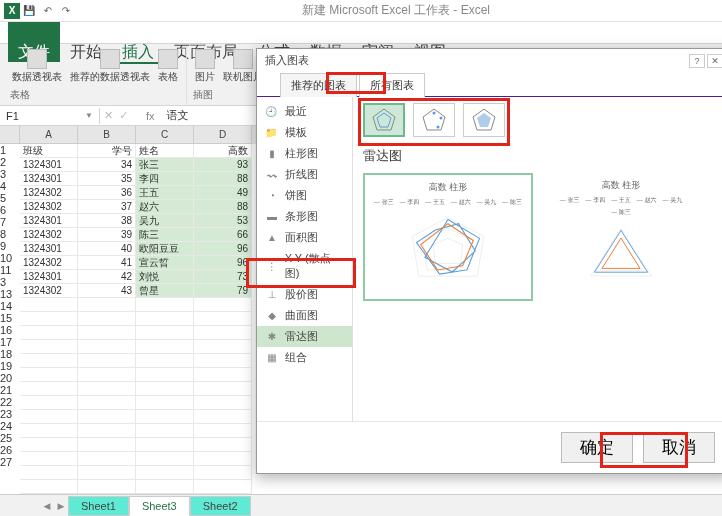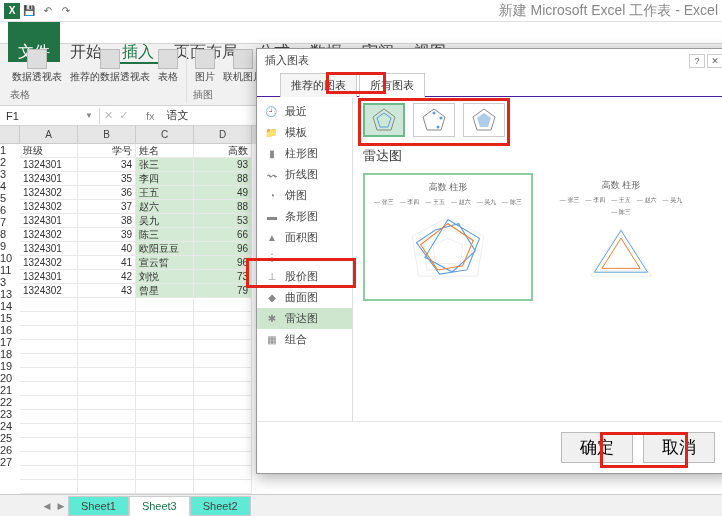--- a/index.html
+++ b/index.html
@@ -1,20 +1,20 @@
 <!DOCTYPE html>
 <html><head>
 <meta charset="utf-8">
 <style>
 *{box-sizing:border-box;margin:0;padding:0;font-family:"Microsoft YaHei",SimSun,sans-serif}
 body{background:#fff;font-size:11px;color:#333;overflow:hidden;width:722px;height:516px;position:relative}
 .titlebar{background:#fff;height:22px;display:flex;align-items:center;padding:0 4px;border-bottom:1px solid #e0e0e0}
 .titlebar .ql{display:flex;gap:2px;align-items:center}
 .titlebar .ql span{width:16px;height:16px;display:inline-flex;align-items:center;justify-content:center;font-size:10px;color:#666}
-.titlebar .title{flex:1;text-align:right;color:#888;font-size:14px}
+.titlebar .title{flex:1;text-align:center;color:#888;font-size:12px}
 .ribbon-tabs{display:flex;height:22px;background:#fff;border-bottom:1px solid #d4d4d4;padding-left:8px;gap:0}
 .ribbon-tabs .tab{padding:20px 10px;font-size:16px;color:#444;cursor:pointer}
 .ribbon-tabs .tab.file{background:#217346;color:#fff}
 .ribbon-tabs .tab.active{color:#217346;border-bottom:2px solid #217346}
 .ribbon{background:#f1f1f1;height:62px;display:flex;border-bottom:1px solid #d4d4d4;padding:2px 4px}
 .rgroup{display:flex;flex-direction:column;align-items:flex-start;padding:0 6px;border-right:1px solid #e0e0e0}
 .rgroup .icons{display:flex;gap:4px;flex:1;align-items:center}
 .rgroup .icons .btn{display:flex;flex-direction:column;align-items:center;gap:1px;font-size:10px;color:#444;padding:2px}
 .rgroup .icons .btn .ic{width:20px;height:20px;background:#ddd;border:1px solid #bbb}
 .rgroup .lbl{font-size:10px;color:#666;padding:1px 0}
@@ -393,20 +393,21 @@
       <div class="cat">
           <span class="ci">▬</span>
           <span>条形图</span>
         </div>
       <div class="cat">
           <span class="ci">▲</span>
           <span>面积图</span>
         </div>
       <div class="cat">
           <span class="ci">⋮</span>
+          <span>X Y (散点图)</span>
         </div>
       <div class="cat">
           <span class="ci">⊥</span>
           <span>股价图</span>
         </div>
       <div class="cat">
           <span class="ci">◆</span>
           <span>曲面图</span>
         </div>
       <div class="cat sel">

